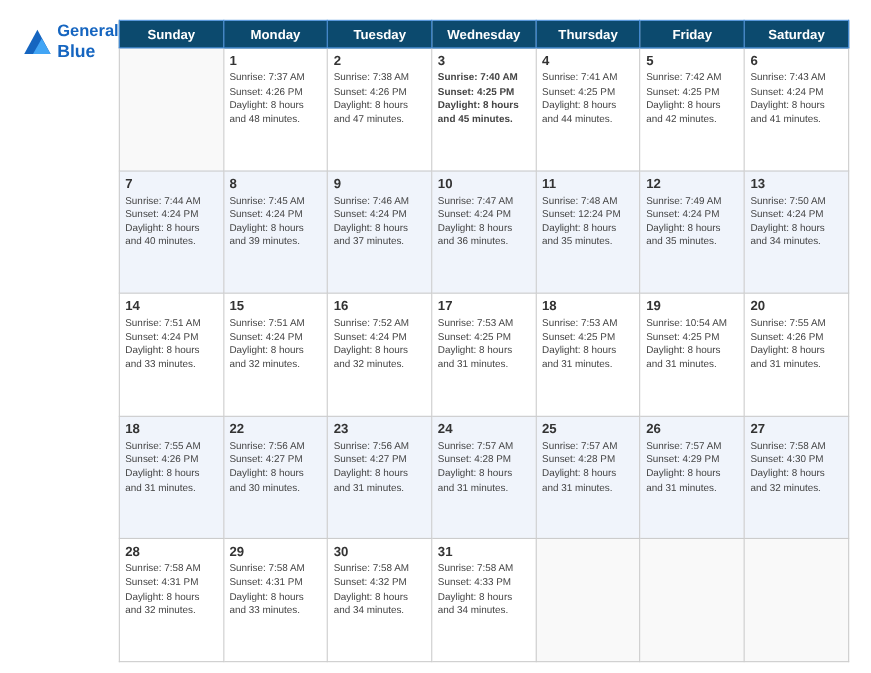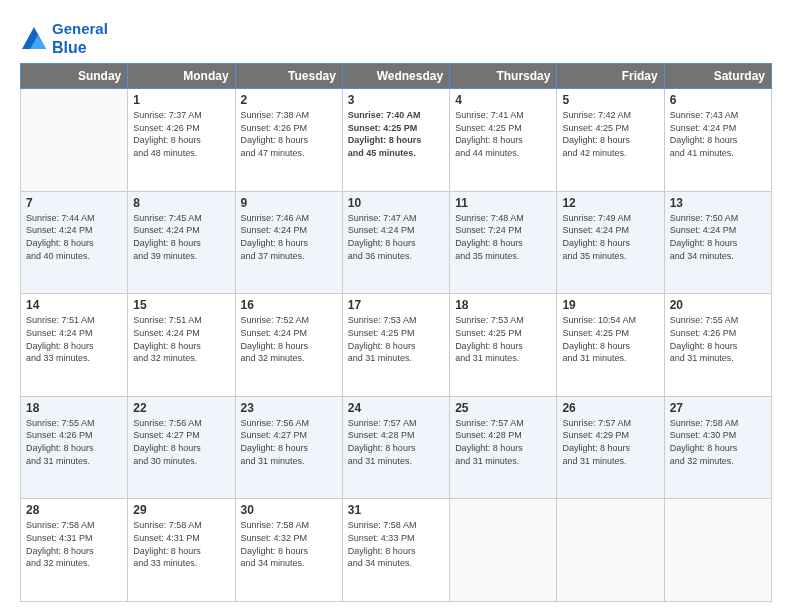--- a/index.html
+++ b/index.html
@@ -8,21 +8,20 @@
       height: 612px;
       font-family: Arial, sans-serif;
       background: #fff;
       overflow: hidden;
     }
     .page {
       width: 792px;
       height: 612px;
       padding: 18px 20px 10px 20px;
       display: flex;
-      flex-direction: column;
     }
     .header {
       display: flex;
       align-items: flex-start;
       justify-content: space-between;
       margin-bottom: 6px;
     }
     .logo {
       display: flex;
       align-items: center;
@@ -48,25 +47,25 @@
       margin-top: 2px;
     }
     .calendar {
       flex: 1;
       border: 1px solid #ccc;
       border-collapse: collapse;
       width: 100%;
       table-layout: fixed;
     }
     .calendar th {
-      background-color: #737373;
+      background-color: #0c4a6e;
       color: #fff;
       font-size: 12px;
       font-weight: bold;
-      text-align: right;
+      text-align: center;
       padding: 5px 6px;
       border: 1px solid #4a90d9;
     }
     .calendar td {
       vertical-align: top;
       border: 1px solid #ccc;
       padding: 4px 5px;
       font-size: 9.5px;
       color: #333;
       height: 88px;
@@ -194,21 +193,21 @@
           <td>
             <span class="day-number">10</span>
             <div class="day-info" style="white-space: pre-line;">Sunrise: 7:47 AM
 Sunset: 4:24 PM
 Daylight: 8 hours
 and 36 minutes.</div>
           </td>
           <td>
             <span class="day-number">11</span>
             <div class="day-info" style="white-space: pre-line;">Sunrise: 7:48 AM
-Sunset: 7:24 PM
+Sunset: 12:24 PM
 Daylight: 8 hours
 and 35 minutes.</div>
           </td>
           <td>
             <span class="day-number">12</span>
             <div class="day-info" style="white-space: pre-line;">Sunrise: 7:49 AM
 Sunset: 4:24 PM
 Daylight: 8 hours
 and 35 minutes.</div>
           </td>

